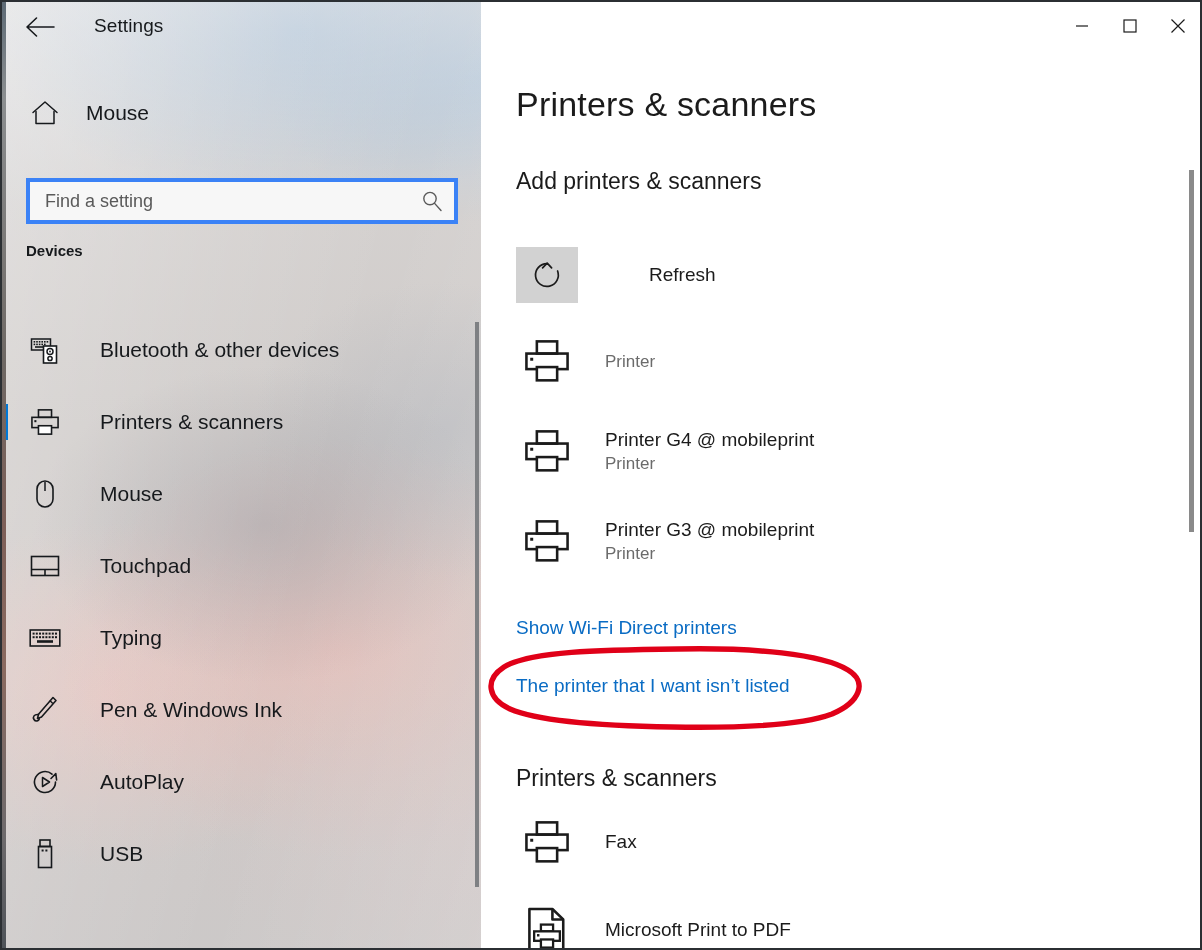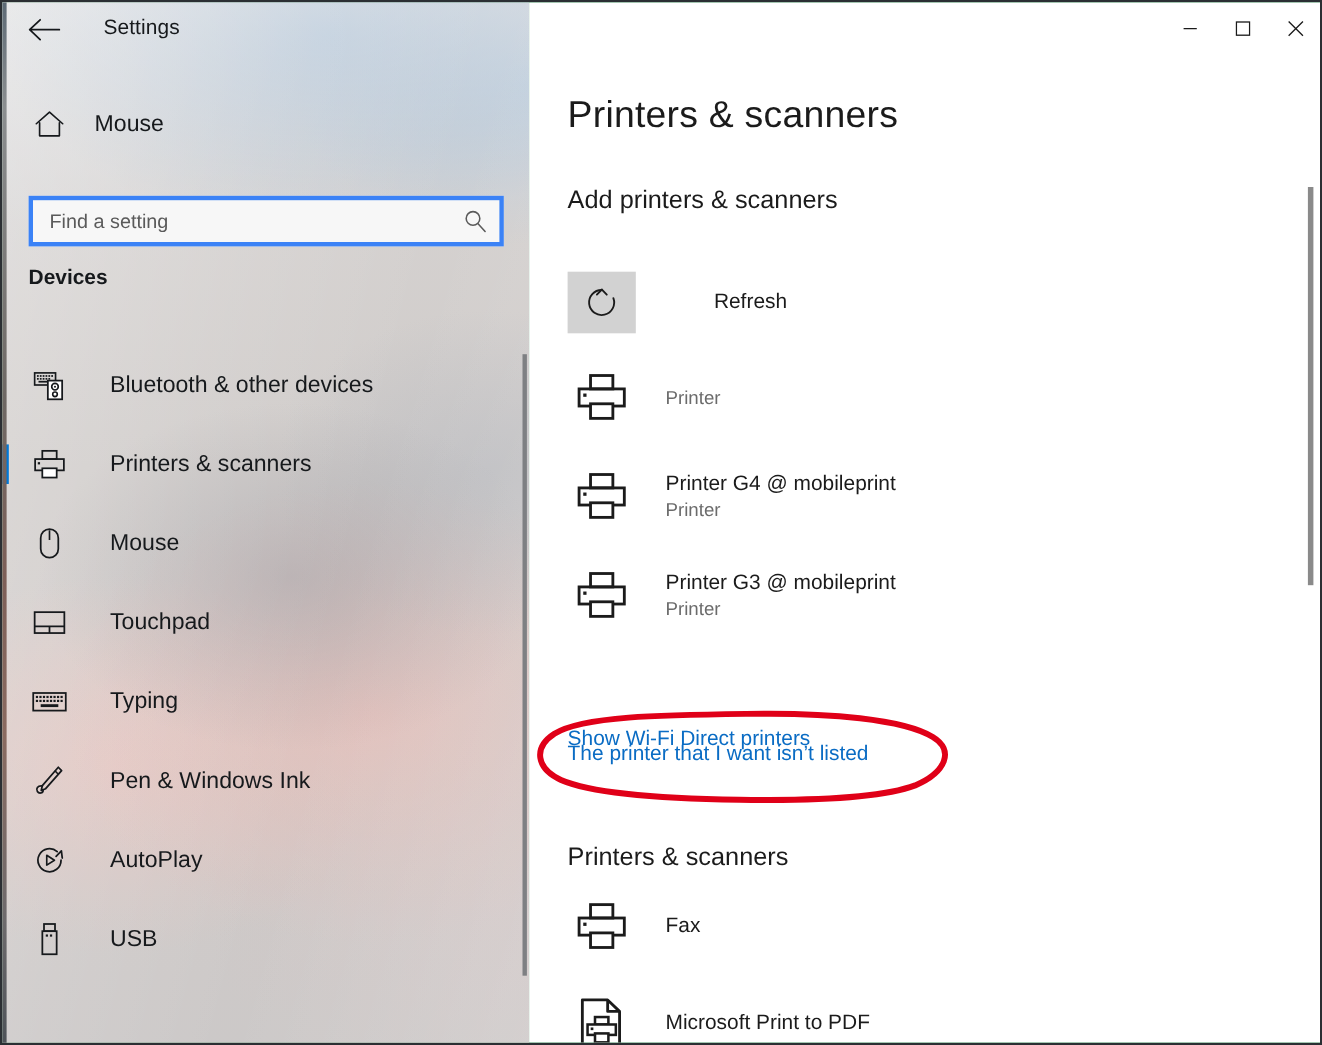--- a/index.html
+++ b/index.html
@@ -120,21 +120,21 @@
     color: #3a3a3a;
     padding: 0 10px 0 15px;
   }
   #search-input::placeholder { color: #5a5a5a; opacity: 1; }
   #search-icon-wrap { width: 44px; display:flex; align-items:center; justify-content:center; }
 
   
   #devices-label {
     position: absolute;
     left: 24px; top: 240px;
-    font-size: 19px; font-weight: bold;
+    font-size: 15px; font-weight: bold;
     color: #16191c;
     z-index: 5;
   }
 
   
   #nav-list {
     position: absolute;
     left: 0; top: 312px;
     width: 479px;
     z-index: 5;
@@ -257,21 +257,21 @@
 
   
   .blue-link {
     position: absolute;
     left: 35px;
     font-size: 19px;
     color: #0a6cc4;
     cursor: pointer;
     white-space: nowrap;
   }
-  #wifi-direct-link { top: 615px; margin-top: 44px; }
+  #wifi-direct-link { top: 615px; }
   #not-listed-link { top: 673px; }
 
   
   .device-row {
     position: absolute;
     left: 35px;
     display: flex; align-items: center;
     cursor: pointer;
   }
   .device-ico {

